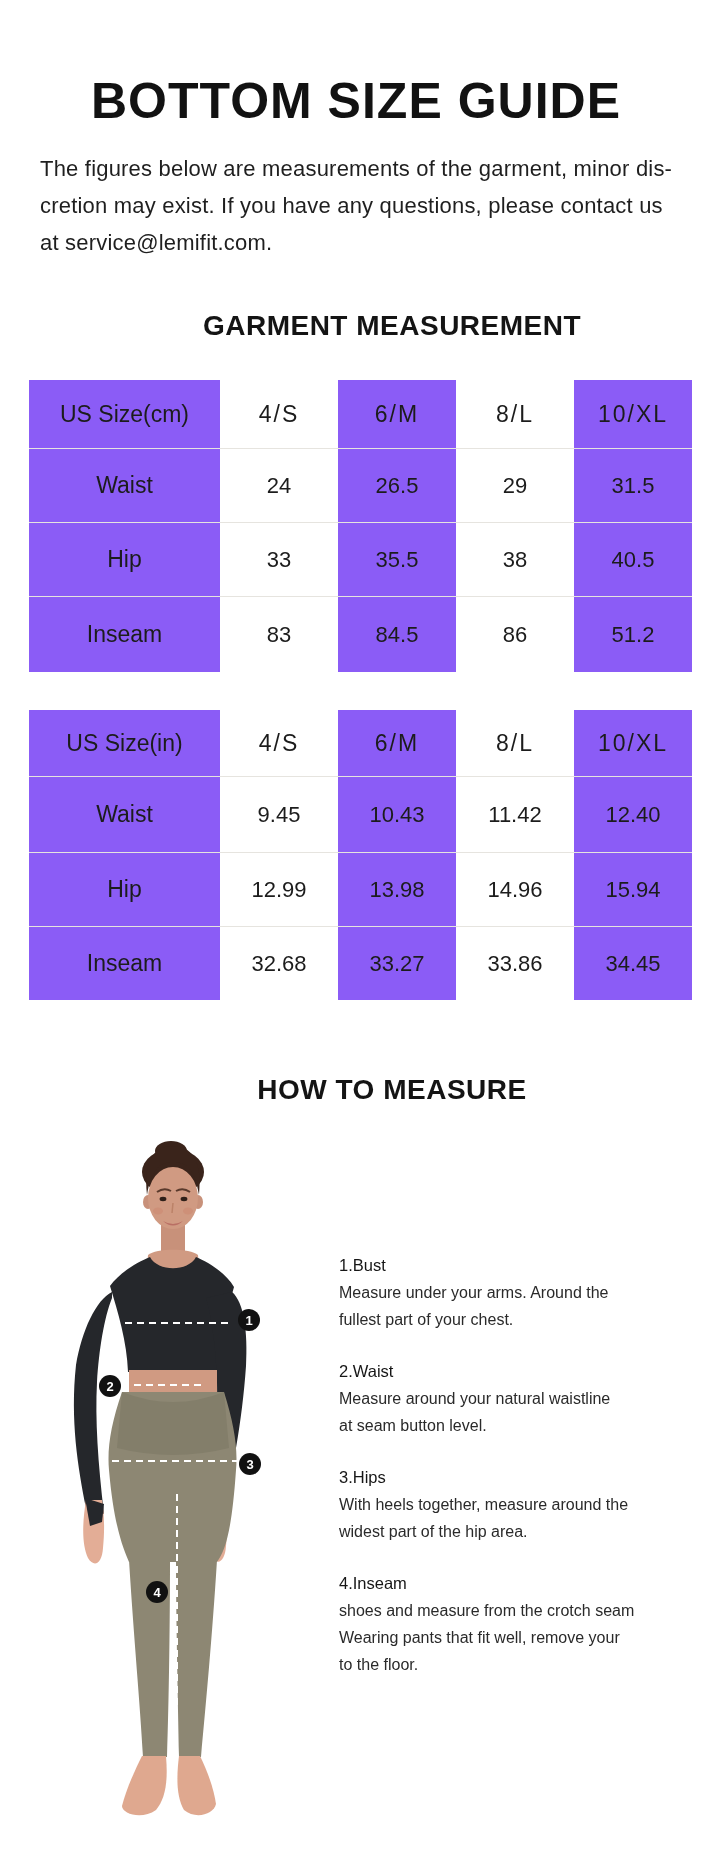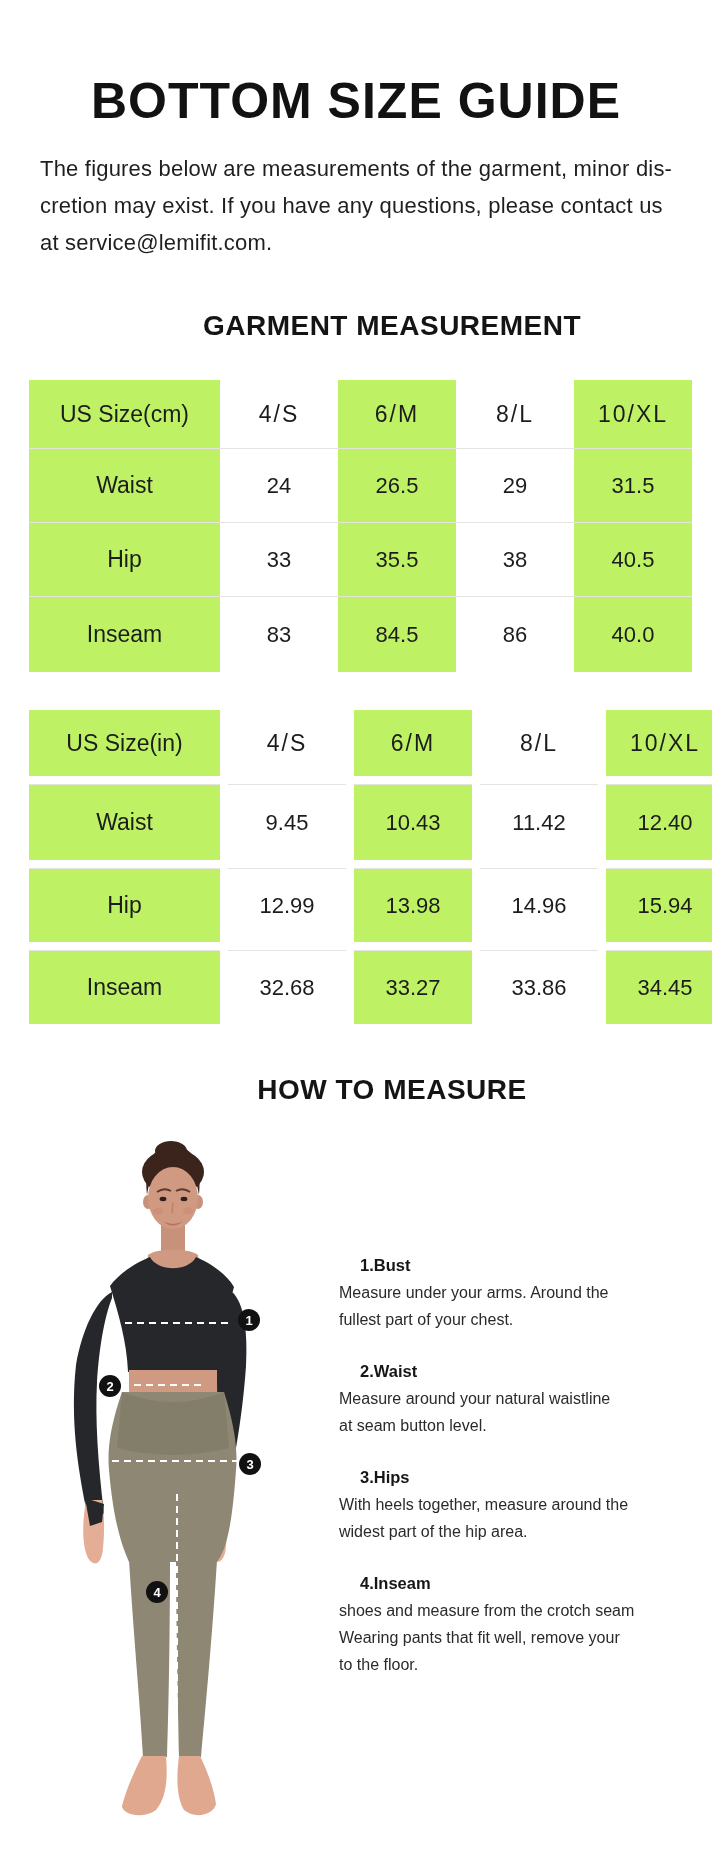--- a/index.html
+++ b/index.html
@@ -20,35 +20,35 @@
     position:absolute;width:712px;text-align:center;
     font-size:28px;font-weight:600;letter-spacing:.5px;color:#141414;padding-left:36px;
   }
   .heading-garment{top:310px;}
   .heading-measure{top:1074px;}
   .size-table{
     position:absolute;left:29px;width:663px;
     display:grid;grid-template-columns:191px 118px 118px 118px 118px;
   }
   .table-cm{top:380px;grid-template-rows:68px 74px 74px 76px;}
-  .table-in{top:710px;grid-template-rows:66px 76px 74px 74px;gap:8px;}
+  .table-in{top:710px;grid-template-rows:66px 76px 74px 74px;}
   .cell{
     display:flex;align-items:center;justify-content:center;
     font-size:22px;color:#1c1c1c;background:#ffffff;
   }
-  .cell.cream{background:#bef264;}
+  .cell.cream{background:#8b5cf6;}
   .cell.rowline{border-top:1px solid #e6e4df;}
   .cell.lab{font-size:23px;font-weight:500;}
   .cell.szhead{font-size:23px;font-weight:500;letter-spacing:2px;}
   .figure-wrap{position:absolute;left:0;top:0;width:712px;height:1860px;pointer-events:none;}
   .instructions{
     position:absolute;left:339px;top:1252px;width:330px;
   }
   .ins-section{margin-bottom:25px;}
-  .ins-title{font-size:16.5px;font-weight:700;line-height:27px;color:#161616;margin-left:21px;}
+  .ins-title{font-size:16.5px;font-weight:400;line-height:27px;color:#161616;}
   .ins-line{font-size:16px;line-height:27px;color:#2a2a2a;white-space:nowrap;}
 </style>
 </head>
 <body>
 
 <div class="canvas">
 
   <div class="page-title">BOTTOM SIZE GUIDE</div>
 
   <div class="intro">
@@ -75,21 +75,21 @@
     <div class="cell cream lab rowline">Hip</div>
     <div class="cell rowline">33</div>
     <div class="cell cream rowline">35.5</div>
     <div class="cell rowline">38</div>
     <div class="cell cream rowline">40.5</div>
 
     <div class="cell cream lab rowline">Inseam</div>
     <div class="cell rowline">83</div>
     <div class="cell cream rowline">84.5</div>
     <div class="cell rowline">86</div>
-    <div class="cell cream rowline">40.0</div>
+    <div class="cell cream rowline">51.2</div>
   </div>
 
   <div class="size-table table-in">
     <div class="cell cream lab">US Size(in)</div>
     <div class="cell szhead">4/S</div>
     <div class="cell cream szhead">6/M</div>
     <div class="cell szhead">8/L</div>
     <div class="cell cream szhead">10/XL</div>
 
     <div class="cell cream lab rowline">Waist</div>

